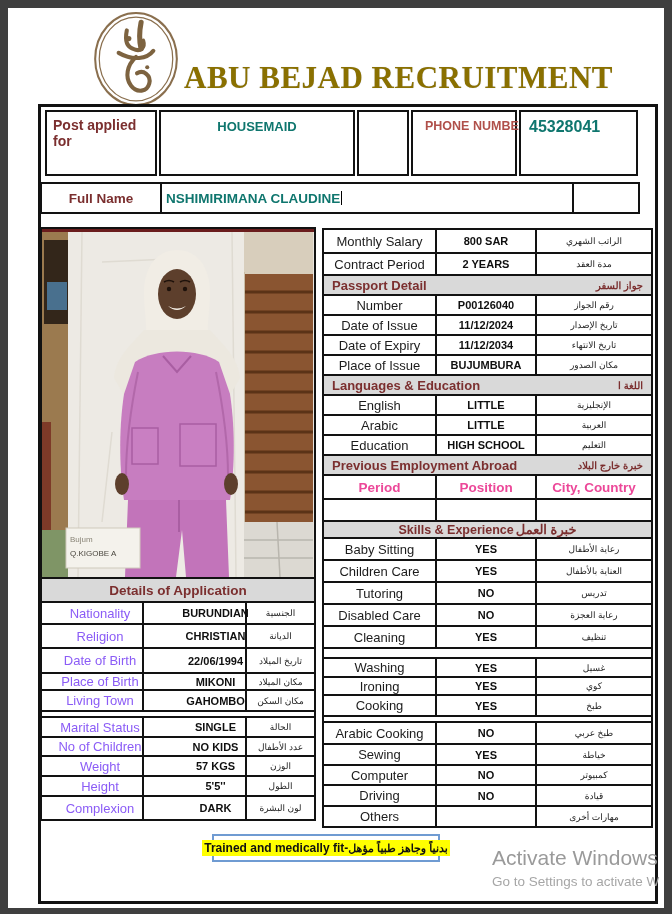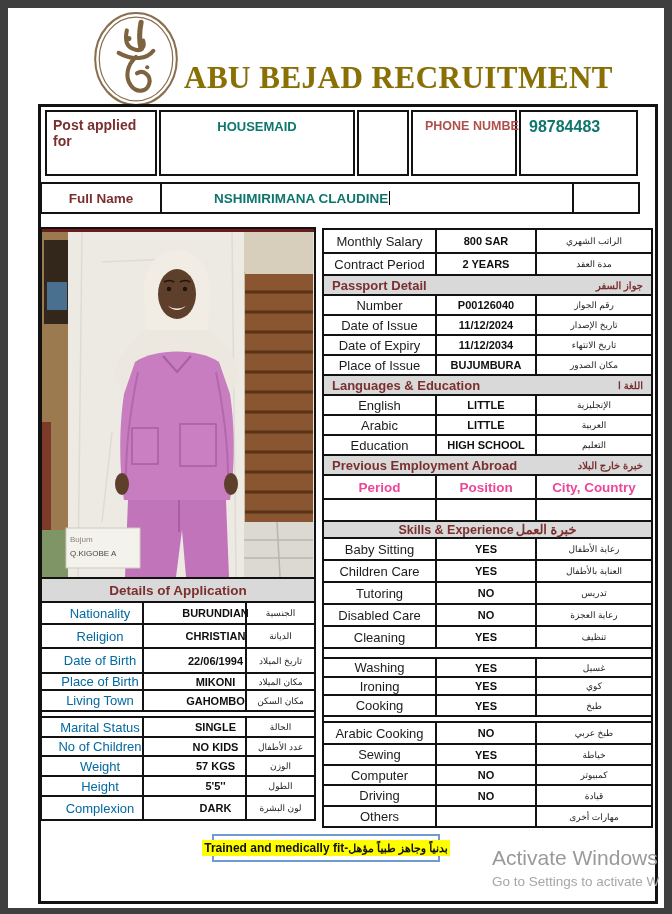--- a/index.html
+++ b/index.html
@@ -24,21 +24,21 @@
   .maroon{color:#7b2f2f;font-weight:bold;}
   .val{font-weight:bold;color:#0f766e;}
   .cursor{display:inline-block;width:1px;height:14px;background:#000;vertical-align:-2px;margin-left:1px;}
   
   .leftcol{left:32px;top:219px;width:276px;border:2.5px solid #121212;box-sizing:border-box;background:#fff;}
   .photo{height:350px;border-top:3px solid #6b1d1d;border-bottom:2px solid #121212;box-sizing:border-box;overflow:hidden;position:relative;background:#e9e5de;}
   .lhdr{height:22px;background:#d9d9d9;display:flex;align-items:center;justify-content:center;
         color:#7b2f2f;font-weight:bold;font-size:13.5px;}
   .lrow{display:flex;align-items:stretch;border-top:2px solid #121212;box-sizing:border-box;}
   .lc1{width:102px;border-right:2px solid #121212;display:flex;align-items:center;justify-content:center;
-       font-size:13px;color:#0369a1;box-sizing:border-box;text-align:center;padding-left:16px;}
+       font-size:13px;color:#8b5cf6;box-sizing:border-box;text-align:center;padding-left:16px;}
   .lc2{width:103px;border-right:2px solid #121212;display:flex;align-items:center;justify-content:center;
        font-size:11px;font-weight:bold;color:#0f0f0f;box-sizing:border-box;text-align:center;padding-left:42px;}
   .lc3{flex:1;display:flex;align-items:center;justify-content:center;direction:rtl;
        font-size:9px;color:#1c1c1c;overflow:hidden;white-space:nowrap;}
   
   .rightcol{left:314px;top:220px;width:331px;border:2.5px solid #121212;box-sizing:border-box;background:#fff;}
   .rightcol > :first-child{border-top:none;}
   .rrow{display:flex;align-items:stretch;border-top:2px solid #121212;box-sizing:border-box;}
   .rc1{width:113px;border-right:2px solid #121212;display:flex;align-items:center;justify-content:center;
        font-size:13px;color:#1c1c1c;box-sizing:border-box;text-align:center;}
@@ -87,28 +87,28 @@
     <div class="maroon" style="font-size:14px;padding:5px 4px 0 6px;">Post applied for</div>
   </div>
   <div class="cell" style="left:151px;top:102px;width:196px;height:66px;">
     <div class="val" style="font-size:13px;text-align:center;padding-top:7px;">HOUSEMAID</div>
   </div>
   <div class="cell" style="left:349px;top:102px;width:52px;height:66px;"></div>
   <div class="cell" style="left:403px;top:102px;width:106px;height:66px;">
     <div style="color:#b0504a;font-weight:bold;font-size:12.5px;padding:7px 0 0 2px;white-space:nowrap;margin-left:10px;">PHONE NUMBER</div>
   </div>
   <div class="cell" style="left:511px;top:102px;width:119px;height:66px;">
-    <div class="val" style="font-size:16px;padding:6px 0 0 8px;">98784483</div>
+    <div class="val" style="font-size:16px;padding:6px 0 0 8px;">45328041</div>
   </div>
 
   <div class="cell" style="left:32px;top:174px;width:600px;height:32px;">
     <div style="position:absolute;left:0;top:0;width:120px;height:100%;border-right:2px solid #121212;box-sizing:border-box;display:flex;align-items:center;justify-content:center;">
       <span class="maroon" style="font-size:13.5px;">Full Name</span>
     </div>
-    <div style="position:absolute;left:122px;top:0;right:68px;height:100%;display:flex;align-items:center;margin-left:48px;">
+    <div style="position:absolute;left:122px;top:0;right:68px;height:100%;display:flex;align-items:center;">
       <span class="val" style="font-size:13.5px;padding-left:2px;">NSHIMIRIMANA CLAUDINE</span>
         <span class="cursor"></span>
     </div>
     <div style="position:absolute;right:0;top:0;width:66px;height:100%;border-left:2px solid #121212;box-sizing:border-box;"></div>
   </div>
 
   <div class="abs leftcol">
     <div class="photo">
       <svg viewBox="0 0 271 345" width="271" height="345" preserveAspectRatio="none">
         <rect x="0" y="0" width="271" height="345" fill="#e9e5de"></rect>

